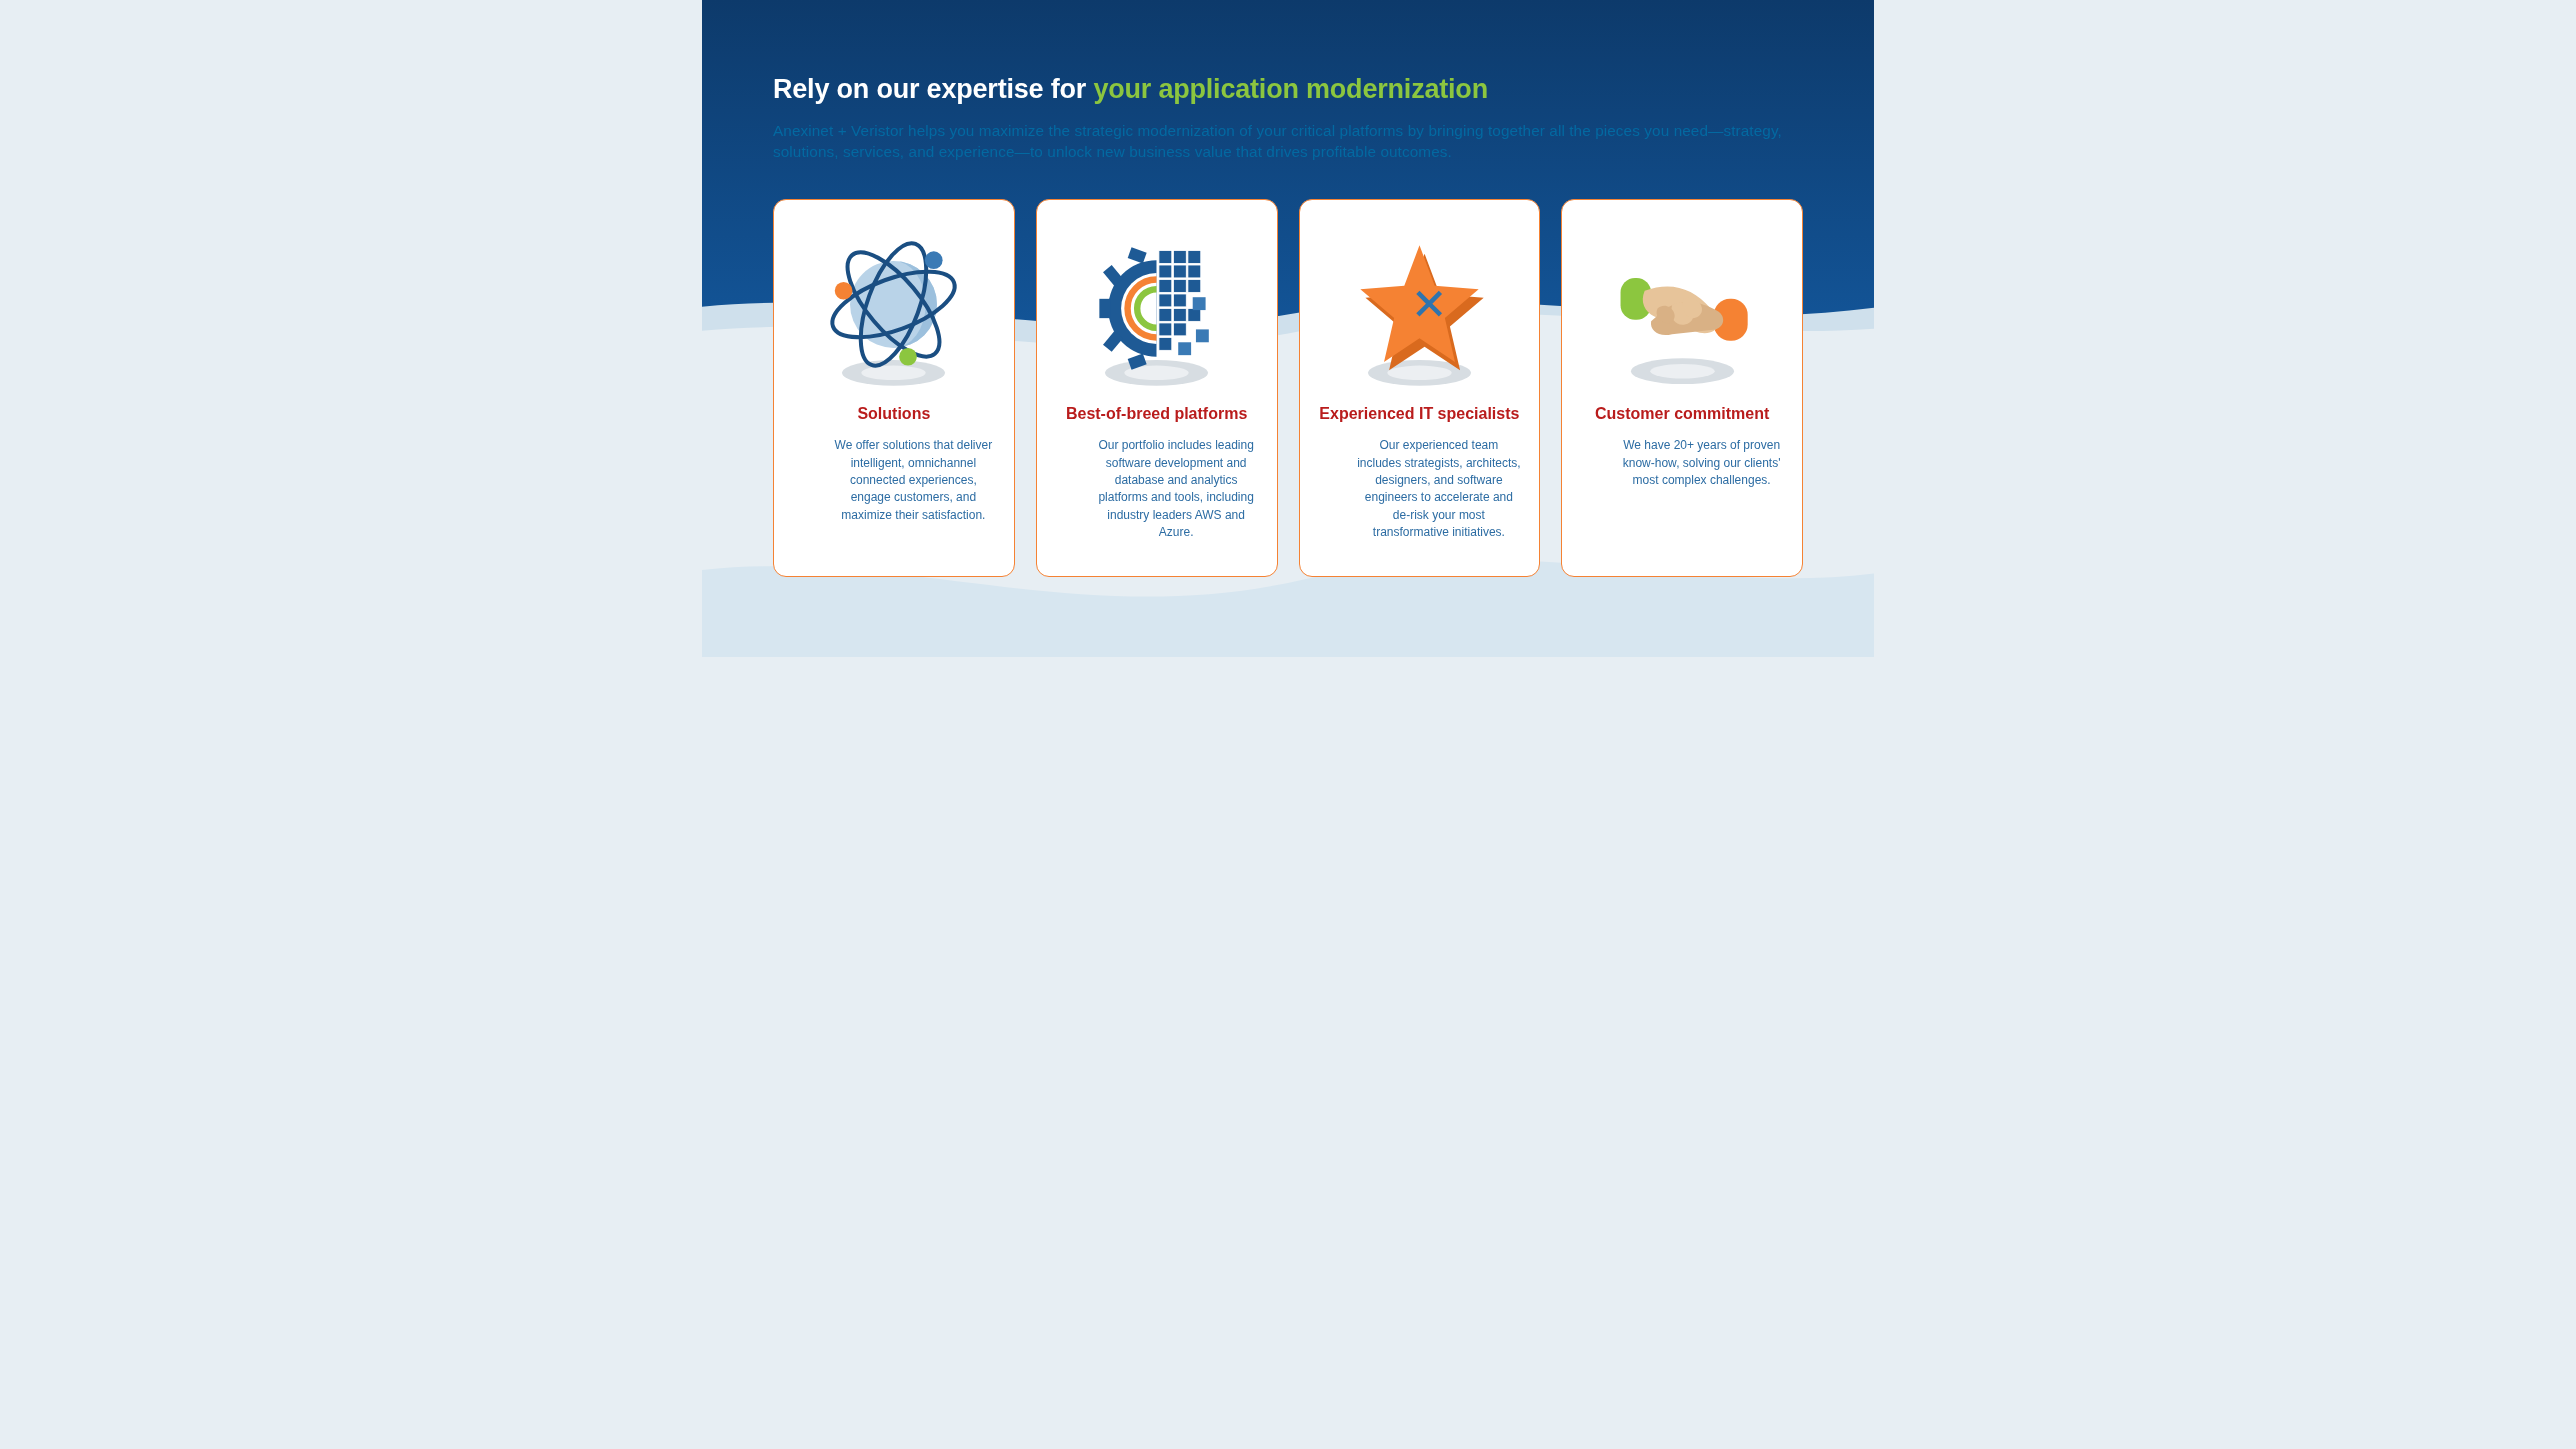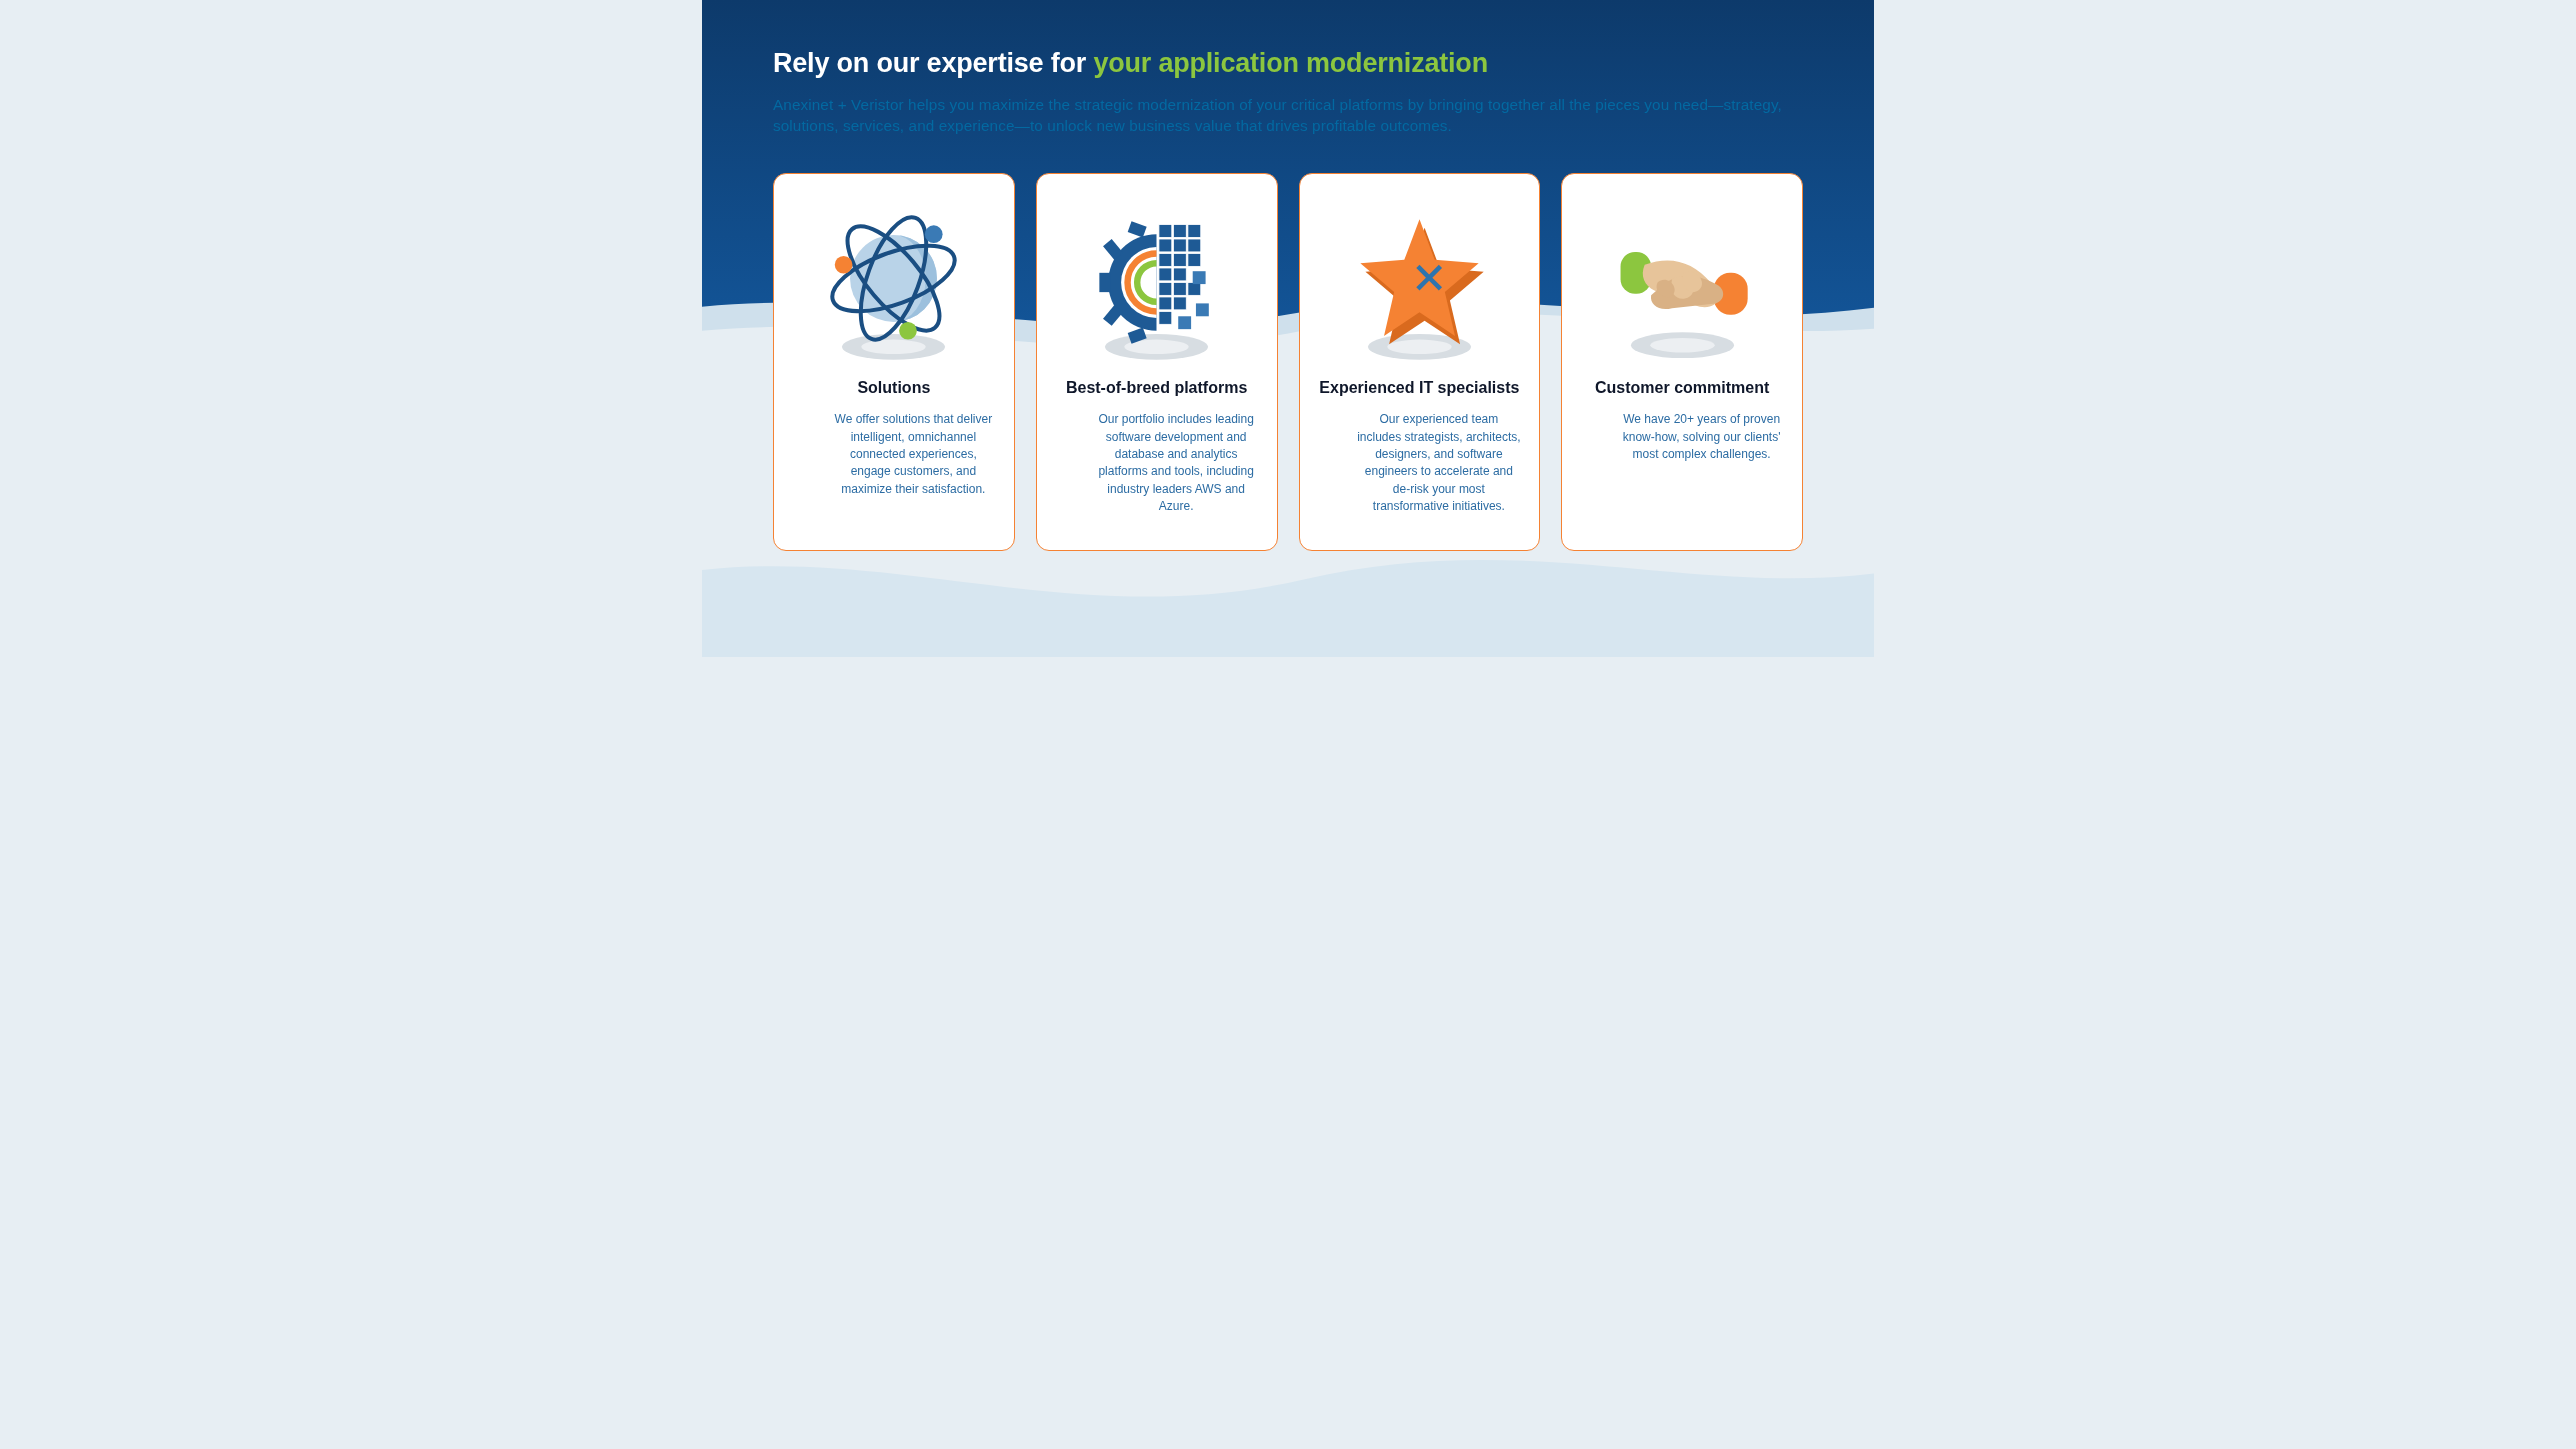--- a/index.html
+++ b/index.html
@@ -44,20 +44,21 @@
     position: relative;
     z-index: 2;
     padding: 48px 71px 0 71px;
   }
   .headline {
     font-size: 27px;
     font-weight: 700;
     letter-spacing: -0.2px;
     color: #ffffff;
     margin-bottom: 14.5px;
+    margin-top: 26px;
   }
   .headline .accent {
     color: #8cc63f;
   }
   .subhead {
     font-size: 15.3px;
     line-height: 1.4;
     color: #0369a1;
     font-weight: 400;
     max-width: 1022px;
@@ -81,21 +82,21 @@
   }
   .icon-wrap {
     height: 185px;
     display: flex;
     align-items: center;
     justify-content: center;
     width: 100%;
   }
   .icon-wrap svg { display: block; }
   .card-title {
-    color: #0f172a;
+    color: #b91c1c;
     font-size: 16px;
     font-weight: 700;
     text-align: left;
     margin-bottom: 14.5px;
   }
   .card-body {
     color: #2c6ca3;
     font-size: 12px;
     line-height: 1.45;
     text-align: center;

